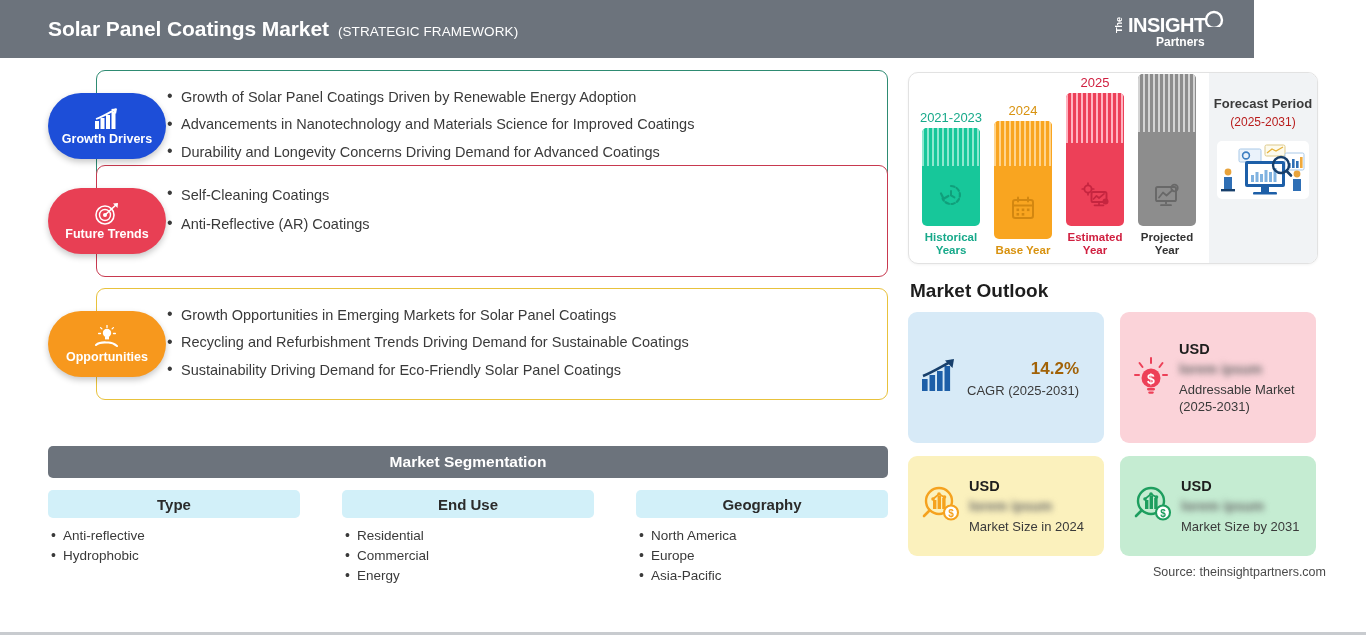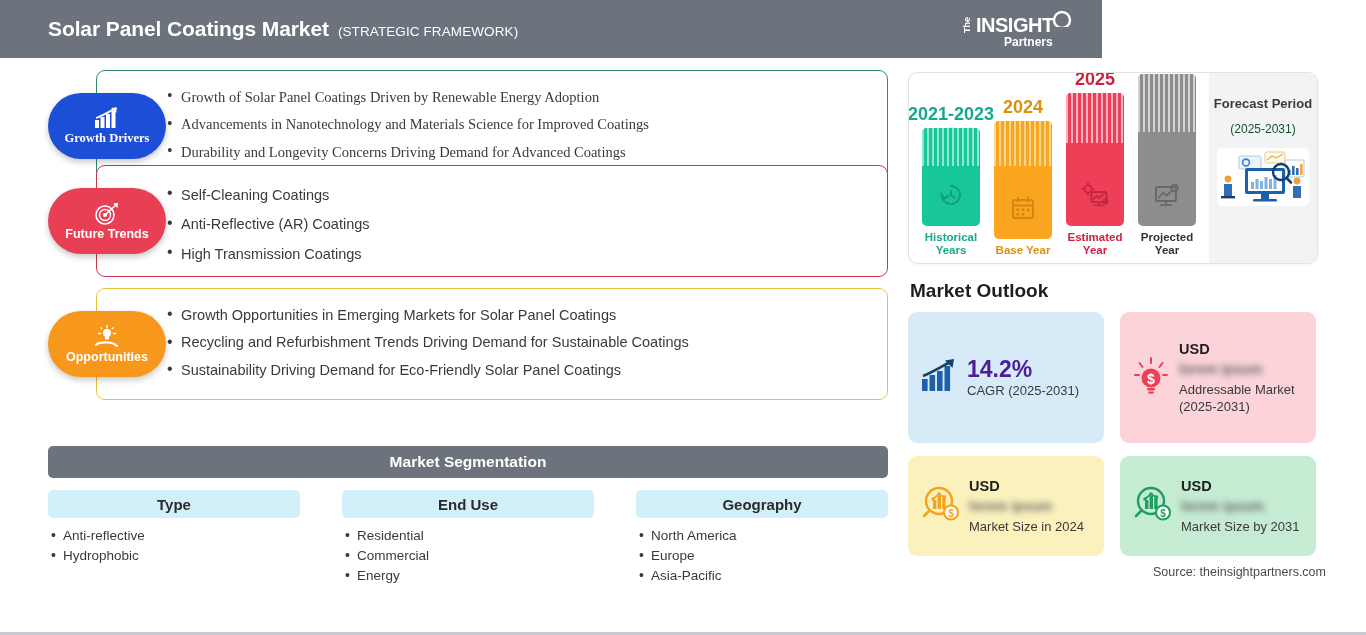--- a/index.html
+++ b/index.html
@@ -8,21 +8,21 @@
     font-family: "Liberation Sans", sans-serif;
     background: #ffffff;
     color: #333333;
     overflow: hidden;
     position: relative;
   }
 
   
   .header {
     position: absolute; left: 0; top: 0;
-    width: 1102px; height: 58px;
+    width: 1254px; height: 58px;
     background: #6c737c;
     display: flex; align-items: center;
   }
   .header-title-wrap {
     display: flex; align-items: baseline; gap: 9px;
     margin-left: 48px;
   }
   .header-title {
     font-size: 21px; font-weight: bold; color: #ffffff;
     letter-spacing: -0.1px;
@@ -124,21 +124,21 @@
   .forecast-bars {
     flex: 1; display: flex; align-items: flex-end;
     justify-content: space-around;
     padding: 8px 6px 6px 6px;
   }
   .fbar-group {
     display: flex; flex-direction: column; align-items: center;
     width: 68px;
   }
   .fbar-year {
-    font-size: 18px; font-weight: bold; margin-bottom: 3px;
+    font-size: 13px; font-weight: normal; margin-bottom: 3px;
     white-space: nowrap;
   }
   .fbar {
     width: 58px; border-radius: 5px; position: relative;
     display: flex; align-items: flex-end; justify-content: center;
     overflow: hidden;
   }
   .fbar-stripes {
     position: absolute; left: 0; top: 0; width: 100%;
     background-size: 5px 100%;
@@ -155,21 +155,21 @@
     width: 108px; background: #f1f3f5;
     display: flex; flex-direction: column;
     align-items: center; justify-content: flex-start;
     padding-top: 22px;
   }
   .forecast-side-title {
     font-size: 13px; font-weight: bold; color: #3a3a3a;
     text-align: center; line-height: 17px;
   }
   .forecast-side-range {
-    font-size: 12px; color: #14532d; margin-top: 10px;
+    font-size: 12px; color: #b91c1c; margin-top: 3px;
   }
   .forecast-illus { margin-top: 10px; }
 
   .outlook-title {
     font-size: 19px; font-weight: bold; color: #1d1d1d;
     margin: 16px 0 10px 2px;
   }
   .outlook-grid {
     display: grid;
     grid-template-columns: 196px 196px;
@@ -190,22 +190,23 @@
   }
   .ocard-blur {
     font-size: 14px; font-weight: bold; color: #6a6a6a;
     filter: blur(3.1px); line-height: 19px;
     margin: 2px 0 2px 0; user-select: none;
   }
   .ocard-caption {
     font-size: 13px; color: #3a3a3a; line-height: 17px;
   }
   .ocard-big {
-    font-size: 23px; font-weight: bold; color: #4c1d95;
+    font-size: 17px; font-weight: bold; color: #a16207;
     line-height: 26px;
+    text-align: right;
   }
   .source {
     text-align: right; font-size: 12.5px; color: #4a4a4a;
     margin-top: 9px; padding-right: 2px;
   }
   .bottom-rule {
     position: absolute; left: 0; bottom: 0;
     width: 1366px; height: 3px; background: #c8cbcf;
   }
 </style>
@@ -223,21 +224,21 @@
       <text x="18" y="25" fill="#ffffff" font-family="Liberation Sans, sans-serif" font-size="20" font-weight="bold" letter-spacing="-0.5">INSIGHT</text>
       <circle cx="104" cy="13" r="8" fill="none" stroke="#ffffff" stroke-width="2.4"></circle>
       <rect x="96" y="20" width="16" height="7" fill="#6c737c"></rect>
       <text x="46" y="39" fill="#ffffff" font-family="Liberation Sans, sans-serif" font-size="12" font-weight="bold">Partners</text>
     </svg>
   </div>
 </div>
 
 <div class="left-col">
 
-  <div class="panel-row" style="height:84px;margin-top:12px;font-family:Liberation Serif, serif;">
+  <div class="panel-row" style="height:84px;margin-top:12px;">
     <div class="panel-box green" style="height:112px;">
       <ul class="panel-bullets">
         <li>Growth of Solar Panel Coatings Driven by Renewable Energy Adoption</li>
         <li>Advancements in Nanotechnology and Materials Science for Improved Coatings</li>
         <li>Durability and Longevity Concerns Driving Demand for Advanced Coatings</li>
       </ul>
     </div>
     <div class="badge green" style="top:23px;">
       <span class="badge-icon">
         <svg width="28" height="22" viewBox="0 0 28 22">
@@ -251,21 +252,20 @@
       </span>
       <span class="badge-label">Growth Drivers</span>
     </div>
   </div>
 
   <div class="panel-row" style="height:112px;margin-top:11px;">
     <div class="panel-box red" style="height:112px;">
       <ul class="panel-bullets" style="padding-top:14px;">
         <li style="padding:7.5px 0;">Self-Cleaning Coatings</li>
         <li style="padding:7.5px 0;">Anti-Reflective (AR) Coatings</li>
-        <li style="padding:7.5px 0;">High Transmission Coatings</li>
       </ul>
     </div>
     <div class="badge red" style="top:23px;">
       <span class="badge-icon">
         <svg width="26" height="24" viewBox="0 0 26 24">
           <circle cx="11" cy="13" r="9" fill="none" stroke="#ffffff" stroke-width="1.6"></circle>
           <circle cx="11" cy="13" r="5.5" fill="none" stroke="#ffffff" stroke-width="1.4"></circle>
           <circle cx="11" cy="13" r="2" fill="#ffffff"></circle>
           <path d="M11 13 L23 2" stroke="#ffffff" stroke-width="1.6" fill="none"></path>
           <path d="M19 1.5 L24 1 L23.5 6 Z" fill="#ffffff"></path>

